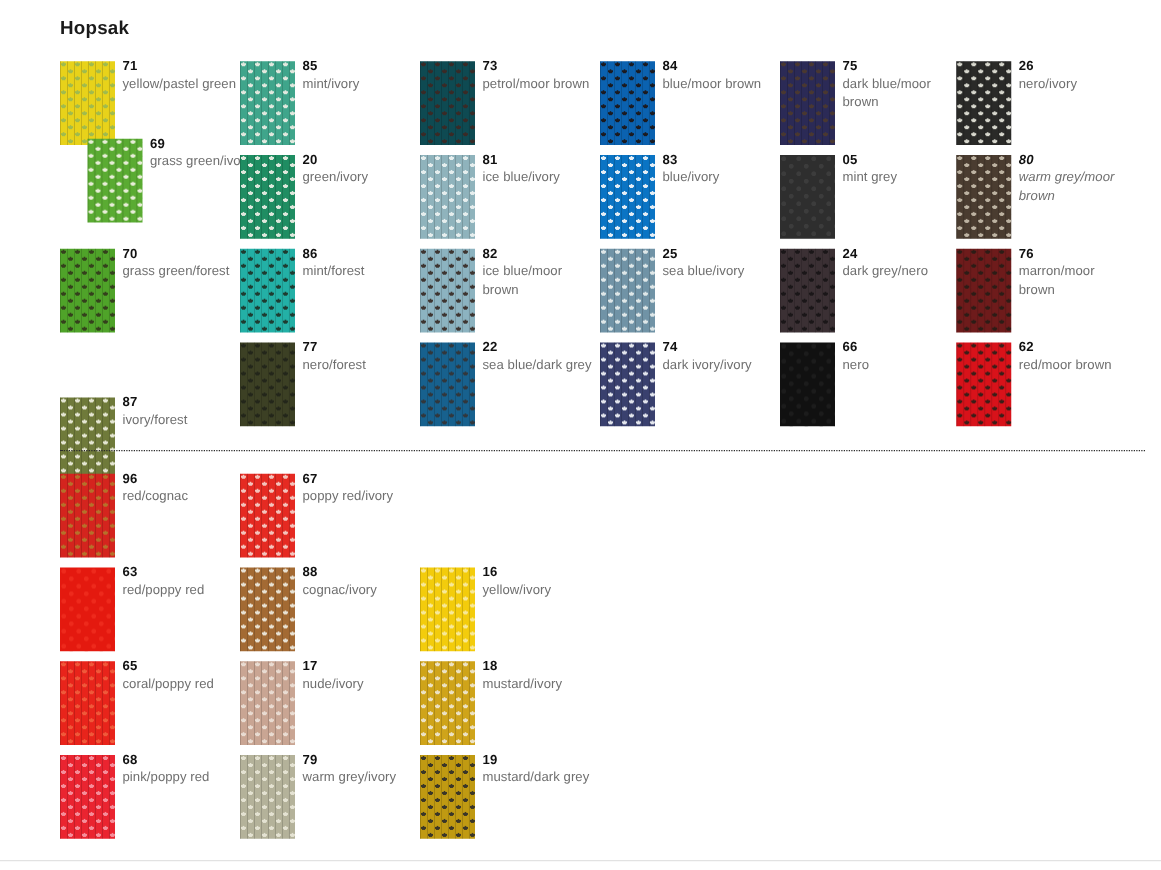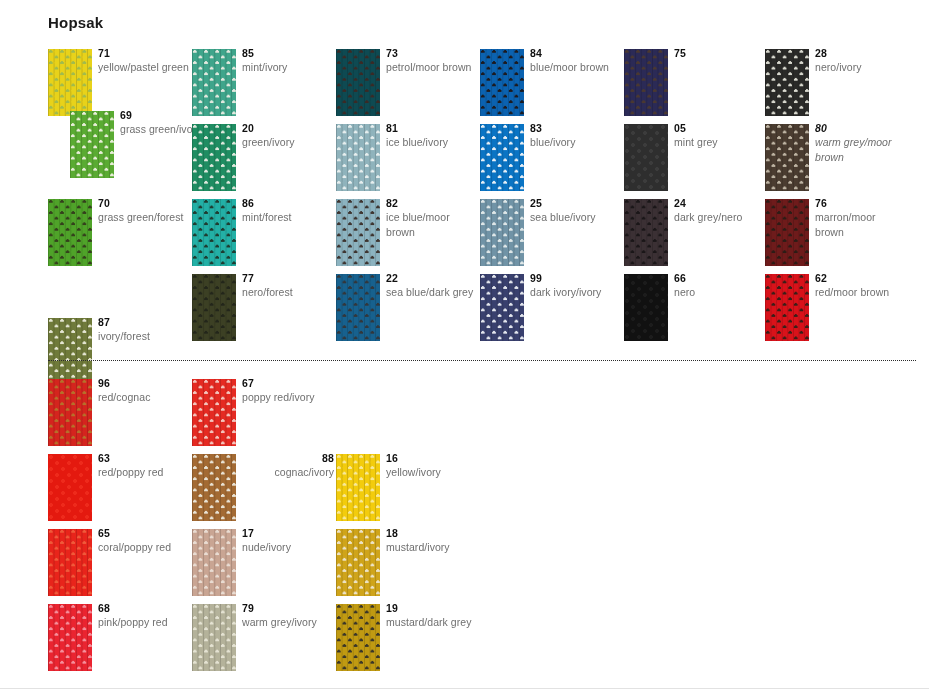--- a/index.html
+++ b/index.html
@@ -110,26 +110,27 @@
         <div class="swatch" style="width: 44px; height: 67px; background-color: rgb(11, 98, 176); background-image: radial-gradient(3.1px 2.3px at 2.8px 2.6px, rgb(28, 26, 31) 62%, transparent 68%), radial-gradient(3.1px 2.3px at 8.4px 8.2px, rgb(28, 26, 31) 62%, transparent 68%), radial-gradient(2.6px 2px at 8.4px 2.6px, rgb(11, 98, 176) 60%, transparent 66%), radial-gradient(2.6px 2px at 2.8px 8.2px, rgb(11, 98, 176) 60%, transparent 66%), linear-gradient(90deg, rgba(0, 0, 0, 0.16) 0px, rgba(0, 0, 0, 0.16) 1px, transparent 1px, transparent 5.6px); background-size: 11.2px 11.2px, 11.2px 11.2px, 11.2px 11.2px, 11.2px 11.2px, 5.6px 100%;"></div>
         <div class="labels">
           <div class="code">84</div>
           <div class="desc">blue/moor brown</div>
         </div>
       </div>
       <div class="swatch-cell" style="left: 624px; top: 49px;">
         <div class="swatch" style="width: 44px; height: 67px; background-color: rgb(43, 42, 86); background-image: radial-gradient(3.1px 2.3px at 2.8px 2.6px, rgb(74, 56, 48) 62%, transparent 68%), radial-gradient(3.1px 2.3px at 8.4px 8.2px, rgb(74, 56, 48) 62%, transparent 68%), radial-gradient(2.6px 2px at 8.4px 2.6px, rgb(43, 42, 86) 60%, transparent 66%), radial-gradient(2.6px 2px at 2.8px 8.2px, rgb(43, 42, 86) 60%, transparent 66%), linear-gradient(90deg, rgba(0, 0, 0, 0.16) 0px, rgba(0, 0, 0, 0.16) 1px, transparent 1px, transparent 5.6px); background-size: 11.2px 11.2px, 11.2px 11.2px, 11.2px 11.2px, 11.2px 11.2px, 5.6px 100%;"></div>
         <div class="labels">
           <div class="code">75</div>
+          <div class="desc">dark blue/moor brown</div>
         </div>
       </div>
       <div class="swatch-cell" style="left: 765px; top: 49px;">
         <div class="swatch" style="width: 44px; height: 67px; background-color: rgb(42, 42, 40); background-image: radial-gradient(3.1px 2.3px at 2.8px 2.6px, rgb(216, 216, 206) 62%, transparent 68%), radial-gradient(3.1px 2.3px at 8.4px 8.2px, rgb(216, 216, 206) 62%, transparent 68%), radial-gradient(2.6px 2px at 8.4px 2.6px, rgb(42, 42, 40) 60%, transparent 66%), radial-gradient(2.6px 2px at 2.8px 8.2px, rgb(42, 42, 40) 60%, transparent 66%), linear-gradient(90deg, rgba(0, 0, 0, 0.16) 0px, rgba(0, 0, 0, 0.16) 1px, transparent 1px, transparent 5.6px); background-size: 11.2px 11.2px, 11.2px 11.2px, 11.2px 11.2px, 11.2px 11.2px, 5.6px 100%;"></div>
         <div class="labels">
-          <div class="code">28</div>
+          <div class="code">26</div>
           <div class="desc">nero/ivory</div>
         </div>
       </div>
       <div class="swatch-cell" style="left: 48px; top: 111px; margin-left: 22px;">
         <div class="swatch" style="width: 44px; height: 67px; background-color: rgb(90, 171, 50); background-image: radial-gradient(3.1px 2.3px at 2.8px 2.6px, rgb(232, 237, 216) 62%, transparent 68%), radial-gradient(3.1px 2.3px at 8.4px 8.2px, rgb(232, 237, 216) 62%, transparent 68%), radial-gradient(2.6px 2px at 8.4px 2.6px, rgb(90, 171, 50) 60%, transparent 66%), radial-gradient(2.6px 2px at 2.8px 8.2px, rgb(90, 171, 50) 60%, transparent 66%), linear-gradient(90deg, rgba(0, 0, 0, 0.16) 0px, rgba(0, 0, 0, 0.16) 1px, transparent 1px, transparent 5.6px); background-size: 11.2px 11.2px, 11.2px 11.2px, 11.2px 11.2px, 11.2px 11.2px, 5.6px 100%;"></div>
         <div class="labels">
           <div class="code">69</div>
           <div class="desc">grass green/ivory</div>
         </div>
       </div>
@@ -227,21 +228,21 @@
       <div class="swatch-cell" style="left: 336px; top: 274px;">
         <div class="swatch" style="width: 44px; height: 67px; background-color: rgb(23, 97, 142); background-image: radial-gradient(3.1px 2.3px at 2.8px 2.6px, rgb(50, 55, 60) 62%, transparent 68%), radial-gradient(3.1px 2.3px at 8.4px 8.2px, rgb(50, 55, 60) 62%, transparent 68%), radial-gradient(2.6px 2px at 8.4px 2.6px, rgb(23, 97, 142) 60%, transparent 66%), radial-gradient(2.6px 2px at 2.8px 8.2px, rgb(23, 97, 142) 60%, transparent 66%), linear-gradient(90deg, rgba(0, 0, 0, 0.16) 0px, rgba(0, 0, 0, 0.16) 1px, transparent 1px, transparent 5.6px); background-size: 11.2px 11.2px, 11.2px 11.2px, 11.2px 11.2px, 11.2px 11.2px, 5.6px 100%;"></div>
         <div class="labels">
           <div class="code">22</div>
           <div class="desc">sea blue/dark grey</div>
         </div>
       </div>
       <div class="swatch-cell" style="left: 480px; top: 274px;">
         <div class="swatch" style="width: 44px; height: 67px; background-color: rgb(57, 64, 110); background-image: radial-gradient(3.1px 2.3px at 2.8px 2.6px, rgb(226, 229, 236) 62%, transparent 68%), radial-gradient(3.1px 2.3px at 8.4px 8.2px, rgb(226, 229, 236) 62%, transparent 68%), radial-gradient(2.6px 2px at 8.4px 2.6px, rgb(57, 64, 110) 60%, transparent 66%), radial-gradient(2.6px 2px at 2.8px 8.2px, rgb(57, 64, 110) 60%, transparent 66%), linear-gradient(90deg, rgba(0, 0, 0, 0.16) 0px, rgba(0, 0, 0, 0.16) 1px, transparent 1px, transparent 5.6px); background-size: 11.2px 11.2px, 11.2px 11.2px, 11.2px 11.2px, 11.2px 11.2px, 5.6px 100%;"></div>
         <div class="labels">
-          <div class="code">99</div>
+          <div class="code">74</div>
           <div class="desc">dark ivory/ivory</div>
         </div>
       </div>
       <div class="swatch-cell" style="left: 624px; top: 274px;">
         <div class="swatch" style="width: 44px; height: 67px; background-color: rgb(17, 17, 17); background-image: radial-gradient(circle at 3px 3px, rgb(28, 28, 28) 1.6px, transparent 2.2px), radial-gradient(circle at 9px 9px, rgb(28, 28, 28) 1.6px, transparent 2.2px); background-size: 12px 12px, 12px 12px;"></div>
         <div class="labels">
           <div class="code">66</div>
           <div class="desc">nero</div>
         </div>
       </div>
@@ -271,21 +272,21 @@
           <div class="desc">poppy red/ivory</div>
         </div>
       </div>
       <div class="swatch-cell" style="left: 48px; top: 454px;">
         <div class="swatch" style="width: 44px; height: 67px; background-color: rgb(228, 25, 15); background-image: radial-gradient(circle at 3px 3px, rgb(238, 42, 28) 1.6px, transparent 2.2px), radial-gradient(circle at 9px 9px, rgb(238, 42, 28) 1.6px, transparent 2.2px); background-size: 12px 12px, 12px 12px;"></div>
         <div class="labels">
           <div class="code">63</div>
           <div class="desc">red/poppy red</div>
         </div>
       </div>
-      <div class="swatch-cell" style="left: 192px; top: 454px; text-align: right;">
+      <div class="swatch-cell" style="left: 192px; top: 454px;">
         <div class="swatch" style="width: 44px; height: 67px; background-color: rgb(163, 106, 51); background-image: radial-gradient(3.1px 2.3px at 2.8px 2.6px, rgb(232, 226, 212) 62%, transparent 68%), radial-gradient(3.1px 2.3px at 8.4px 8.2px, rgb(232, 226, 212) 62%, transparent 68%), radial-gradient(2.6px 2px at 8.4px 2.6px, rgb(163, 106, 51) 60%, transparent 66%), radial-gradient(2.6px 2px at 2.8px 8.2px, rgb(163, 106, 51) 60%, transparent 66%), linear-gradient(90deg, rgba(0, 0, 0, 0.16) 0px, rgba(0, 0, 0, 0.16) 1px, transparent 1px, transparent 5.6px); background-size: 11.2px 11.2px, 11.2px 11.2px, 11.2px 11.2px, 11.2px 11.2px, 5.6px 100%;"></div>
         <div class="labels">
           <div class="code">88</div>
           <div class="desc">cognac/ivory</div>
         </div>
       </div>
       <div class="swatch-cell" style="left: 336px; top: 454px;">
         <div class="swatch" style="width: 44px; height: 67px; background-color: rgb(243, 204, 12); background-image: radial-gradient(3.1px 2.3px at 2.8px 2.6px, rgb(247, 232, 154) 62%, transparent 68%), radial-gradient(3.1px 2.3px at 8.4px 8.2px, rgb(247, 232, 154) 62%, transparent 68%), radial-gradient(2.6px 2px at 8.4px 2.6px, rgb(243, 204, 12) 60%, transparent 66%), radial-gradient(2.6px 2px at 2.8px 8.2px, rgb(243, 204, 12) 60%, transparent 66%), linear-gradient(90deg, rgba(0, 0, 0, 0.16) 0px, rgba(0, 0, 0, 0.16) 1px, transparent 1px, transparent 5.6px); background-size: 11.2px 11.2px, 11.2px 11.2px, 11.2px 11.2px, 11.2px 11.2px, 5.6px 100%;"></div>
         <div class="labels">
           <div class="code">16</div>

